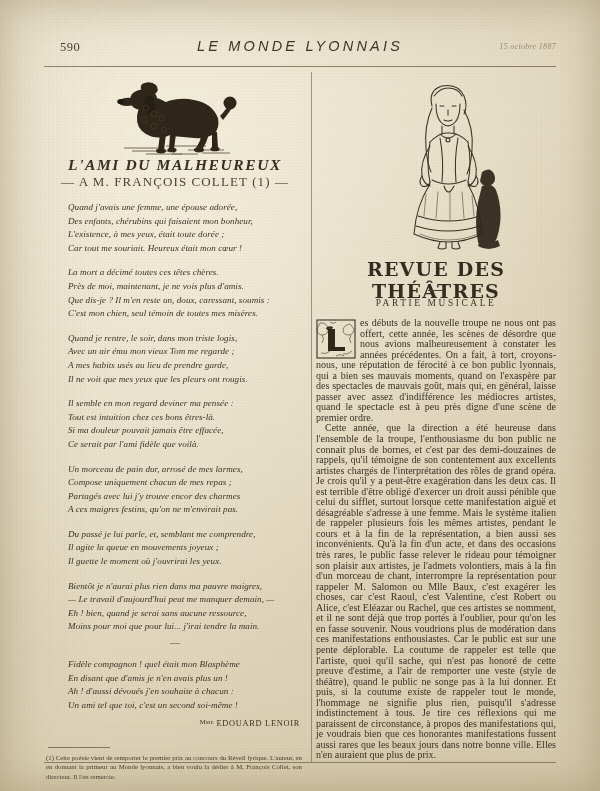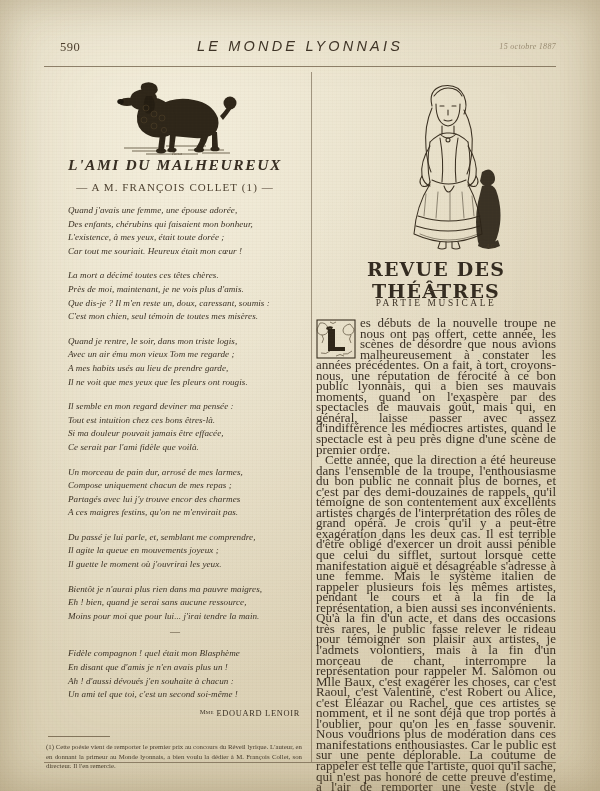--- a/index.html
+++ b/index.html
@@ -52,21 +52,21 @@
   #dogwrap{position:absolute;left:0;top:0;width:258px;height:86px;}
   #dog{position:absolute;left:56px;top:2px;}
 
   
   #poemtitle{
     margin-top:82px;text-align:center;
     font-size:15.5px;letter-spacing:1.6px;color:#372e23;
     font-family:"Liberation Serif", serif;font-style:italic;font-weight:700;
   }
   #dedic{
-    text-align:center;margin-top:7px;font-size:11px;letter-spacing:1.1px;
+    text-align:center;margin-top:0;font-size:13px;letter-spacing:1.1px;
     color:#4e4232;font-variant:small-caps;
   }
   .stanza{margin:11px 0 0 0;padding-left:22px;}
   .vline{
     font-style:italic;font-size:9.1px;line-height:13.6px;color:#3a3125;
     letter-spacing:.05px;white-space:nowrap;
   }
   .sep{text-align:center;color:#5a4c39;font-size:10px;line-height:8px;margin:5px 0 2px 0;}
   #signature{
     margin-top:6px;text-align:right;padding-right:4px;
@@ -90,21 +90,21 @@
   }
   #revsep{position:absolute;left:112px;top:216px;width:16px;height:1.4px;background:#4b4031;}
   #partie{
     position:absolute;left:0;top:224px;width:240px;text-align:center;
     font-size:9.4px;letter-spacing:2.6px;color:#3d3327;
   }
 
   
   #body{position:absolute;left:0;top:244px;width:240px;}
   .para{
-    font-size:13px;line-height:10.55px;color:#3a3025;
+    font-size:10px;line-height:10.55px;color:#3a3025;
     text-align:justify;text-justify:inter-word;hyphens:auto;
     margin:0 0 0 0;text-indent:9px;font-family:Liberation Serif, serif;
   }
   .para.first{text-indent:0;}
   #dropcap{
     float:left;width:40px;height:40px;margin:1px 4px 0 0;shape-outside:margin-box;
   }
 </style>
 </head>
 <body>
@@ -205,20 +205,21 @@
           <div class="vline">Partagés avec lui j'y trouve encor des charmes</div>
           <div class="vline">A ces maigres festins, qu'on ne m'envirait pas.</div>
         </div>
         <div class="stanza">
           <div class="vline">Du passé je lui parle, et, semblant me comprendre,</div>
           <div class="vline">Il agite la queue en mouvements joyeux ;</div>
           <div class="vline">Il guette le moment où j'ouvrirai les yeux.</div>
         </div>
         <div class="stanza">
           <div class="vline">Bientôt je n'aurai plus rien dans ma pauvre maigres,</div>
+          <div class="vline">— Le travail d'aujourd'hui peut me manquer demain, —</div>
           <div class="vline">Eh ! bien, quand je serai sans aucune ressource,</div>
           <div class="vline">Moins pour moi que pour lui... j'irai tendre la main.</div>
         </div>
         <div class="sep">—</div>
         <div class="stanza">
           <div class="vline">Fidèle compagnon ! quel était mon Blasphème</div>
           <div class="vline">En disant que d'amis je n'en avais plus un !</div>
           <div class="vline">Ah ! d'aussi dévoués j'en souhaite à chacun :</div>
           <div class="vline">Un ami tel que toi, c'est un second soi-même !</div>
         </div>

